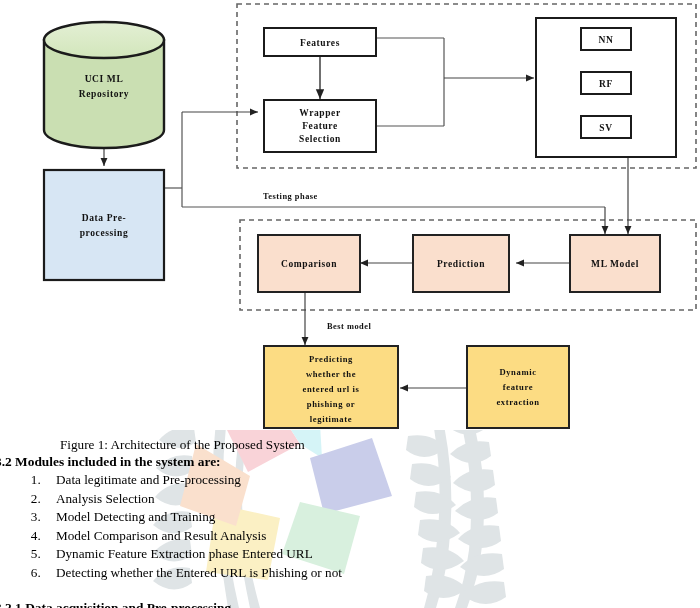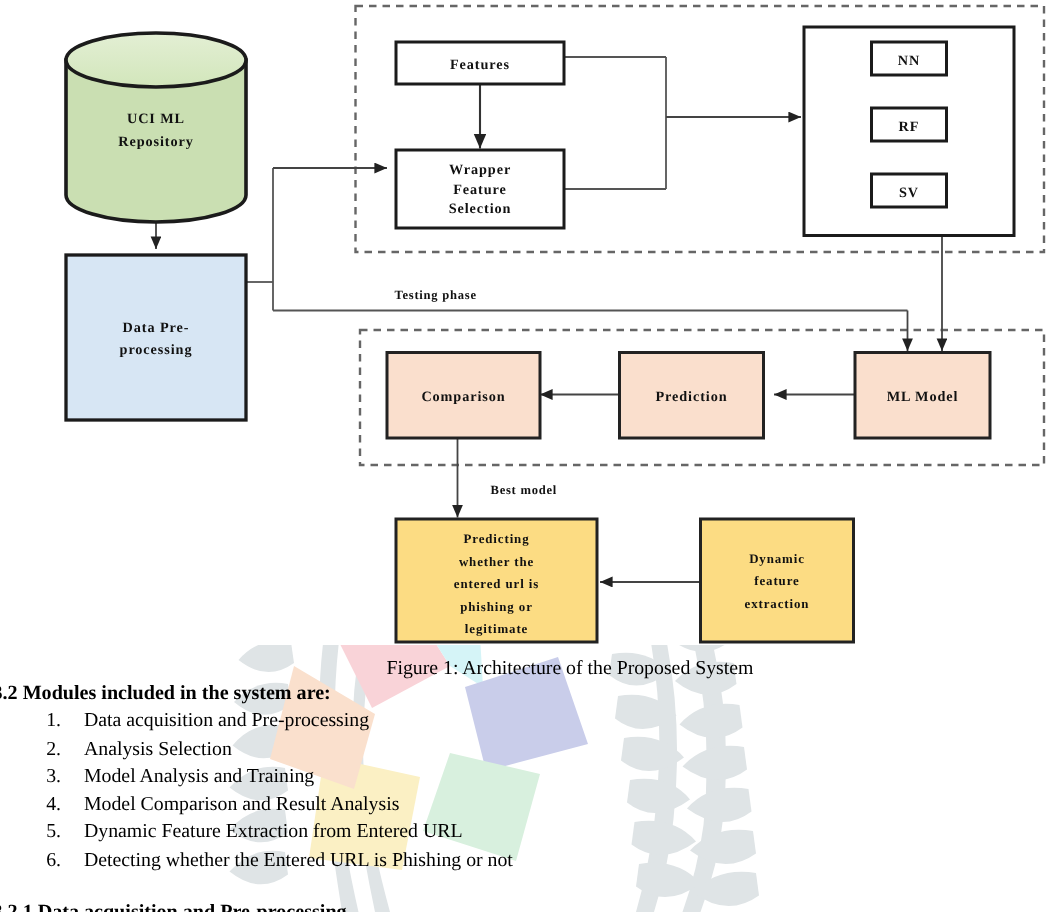--- a/index.html
+++ b/index.html
@@ -53,21 +53,20 @@
   }
 
   
   #textblock {
     position: absolute;
     left: 0; top: 436px;
     width: 700px;
     z-index: 3;
   }
   #fig-caption {
-    text-align: center;
     font-size: 13.2px;
     padding-left: 60px;
     line-height: 17px;
   }
   .heading {
     font-weight: bold;
     font-size: 13.4px;
     margin-left: -5px;
     line-height: 18px;
   }
@@ -257,22 +256,22 @@
 
   <text class="edge-label" x="263" y="199">Testing phase</text>
   <text class="edge-label" x="327" y="329">Best model</text>
 </svg>
 </div>
 
 <div id="textblock">
   <div id="fig-caption">Figure 1: Architecture of the Proposed System</div>
   <div class="heading">3.2 Modules included in the system are:</div>
   <ol class="modules">
-    <li>Data acquisition and Pre-processing</li>
+    <li>Data legitimate and Pre-processing</li>
     <li>Analysis Selection</li>
-    <li>Model Analysis and Training</li>
+    <li>Model Detecting and Training</li>
     <li>Model Comparison and Result Analysis</li>
-    <li>Dynamic Feature Extraction from Entered URL</li>
+    <li>Dynamic Feature Extraction phase Entered URL</li>
     <li>Detecting whether the Entered URL is Phishing or not</li>
   </ol>
   <div class="gap"></div>
   <div class="heading">3.2.1 Data acquisition and Pre-processing</div>
 </div>
 
 </body></html>

